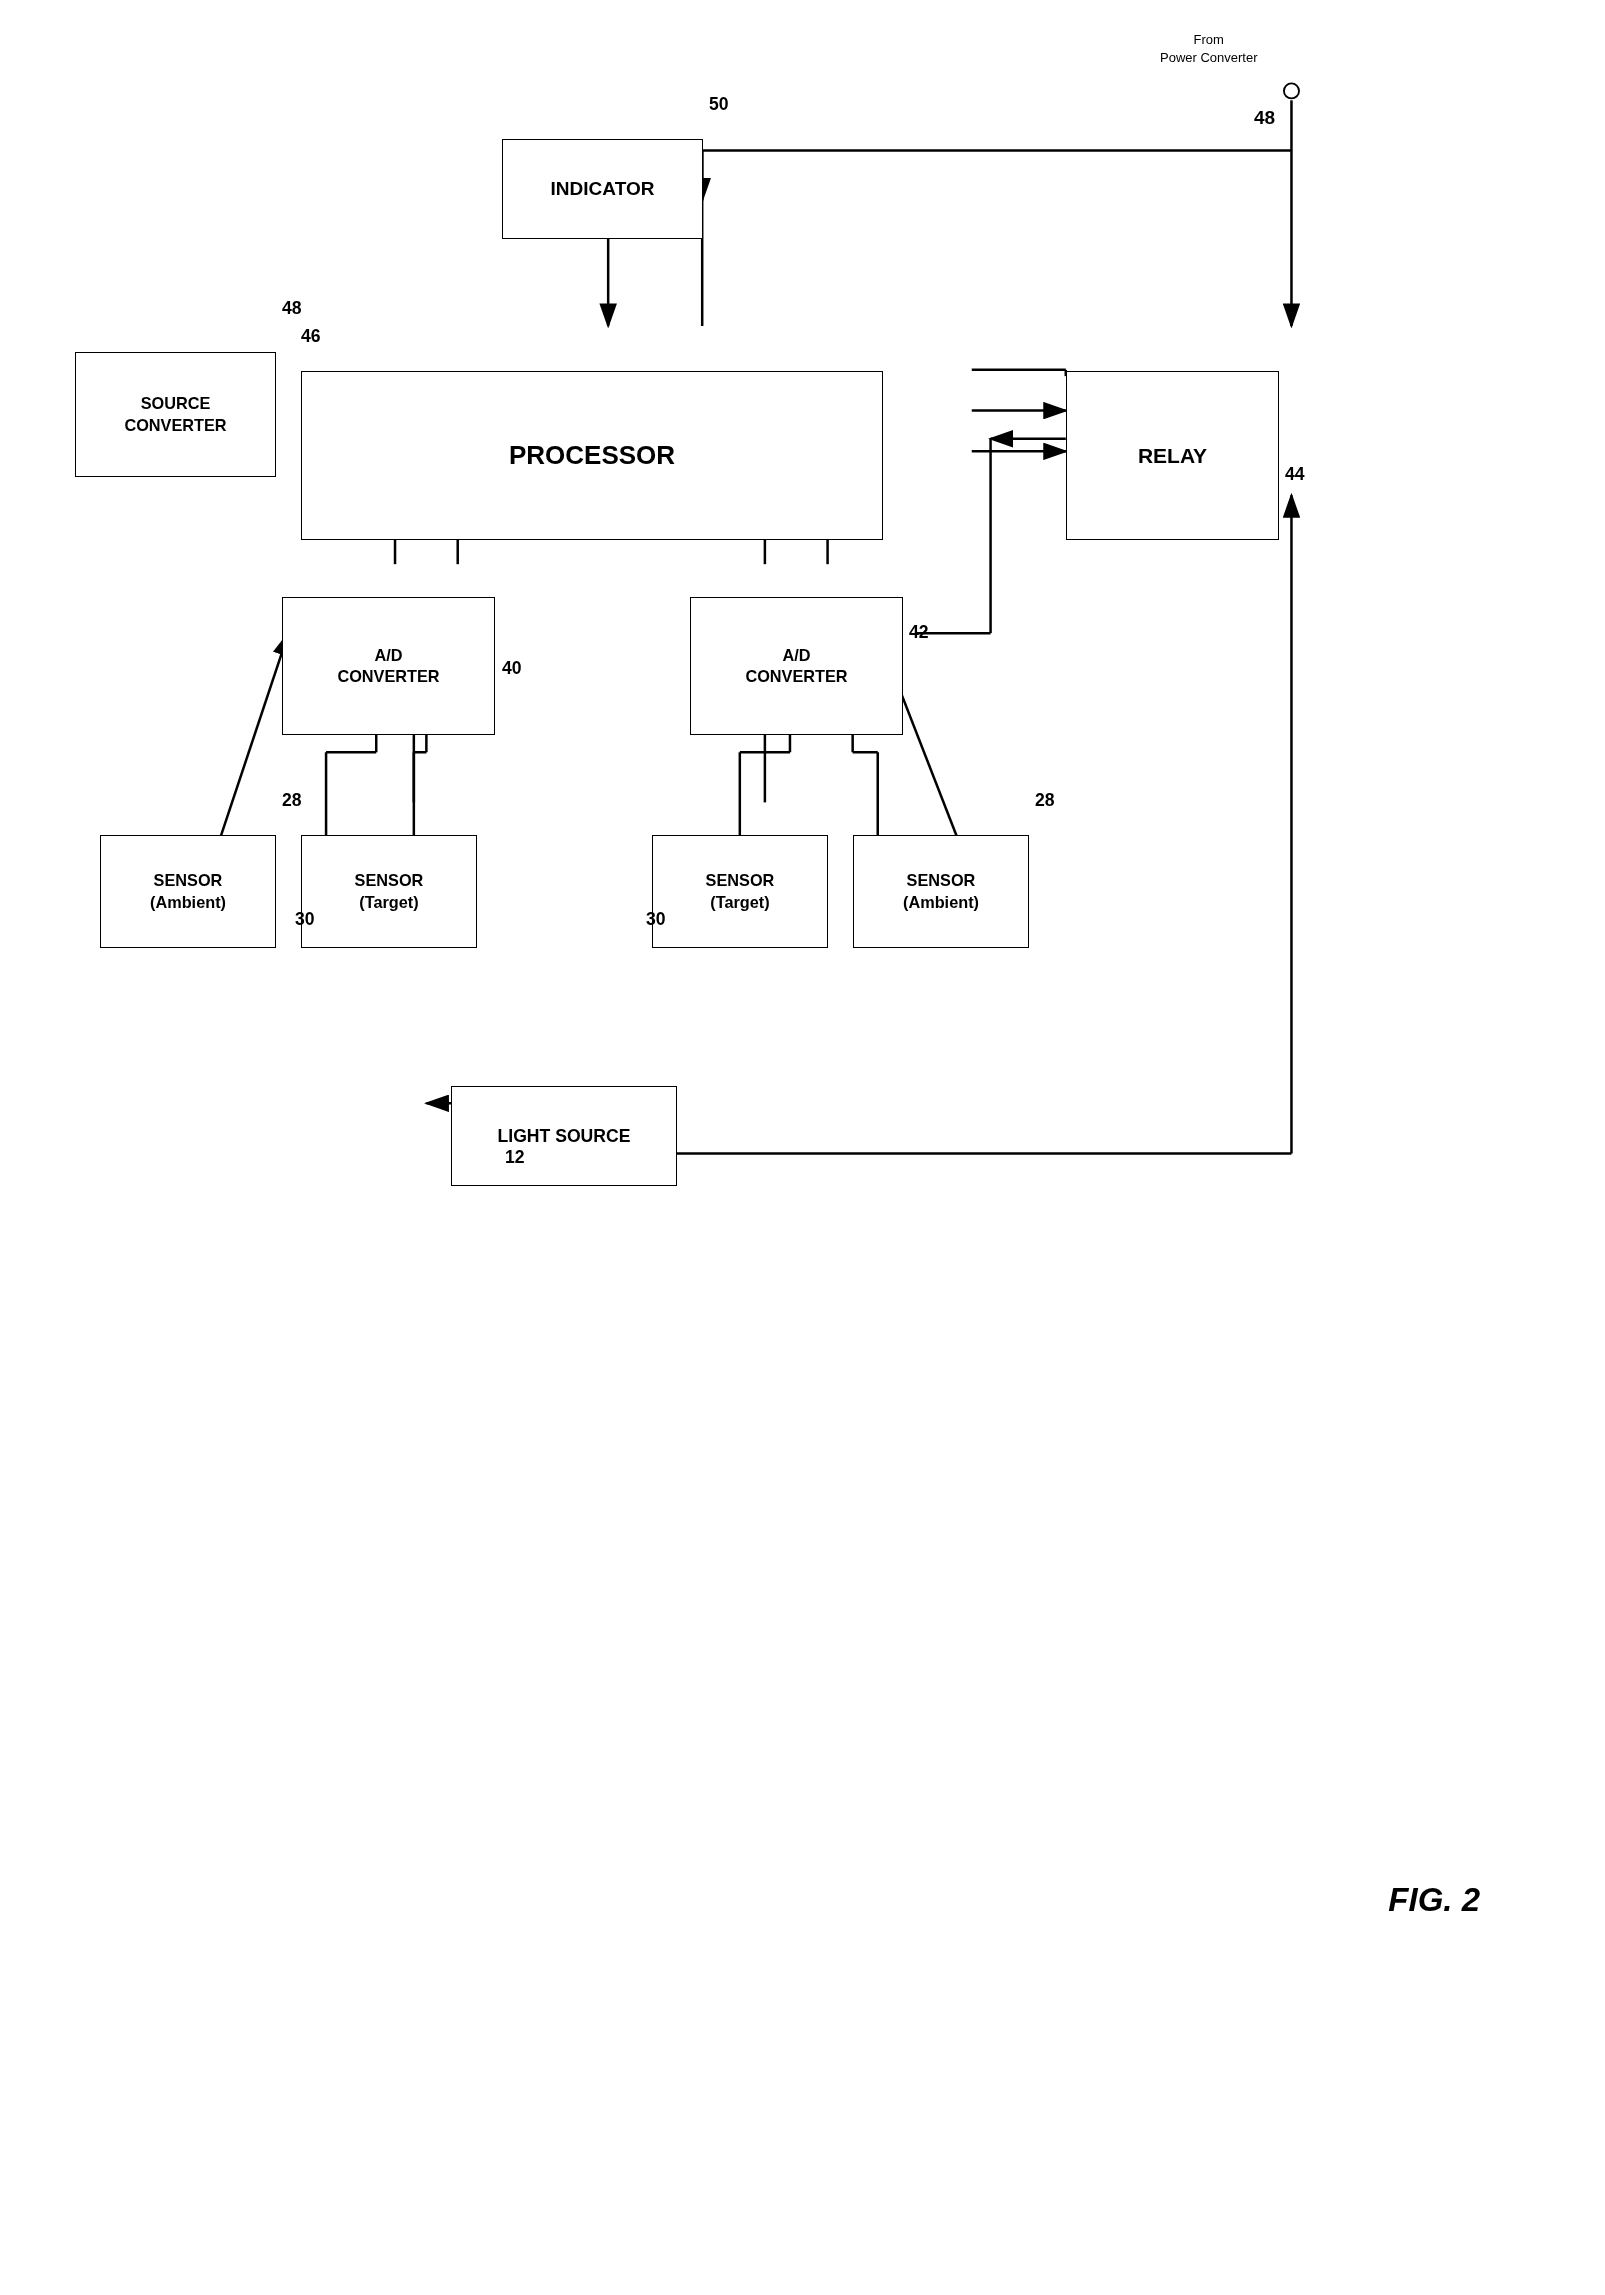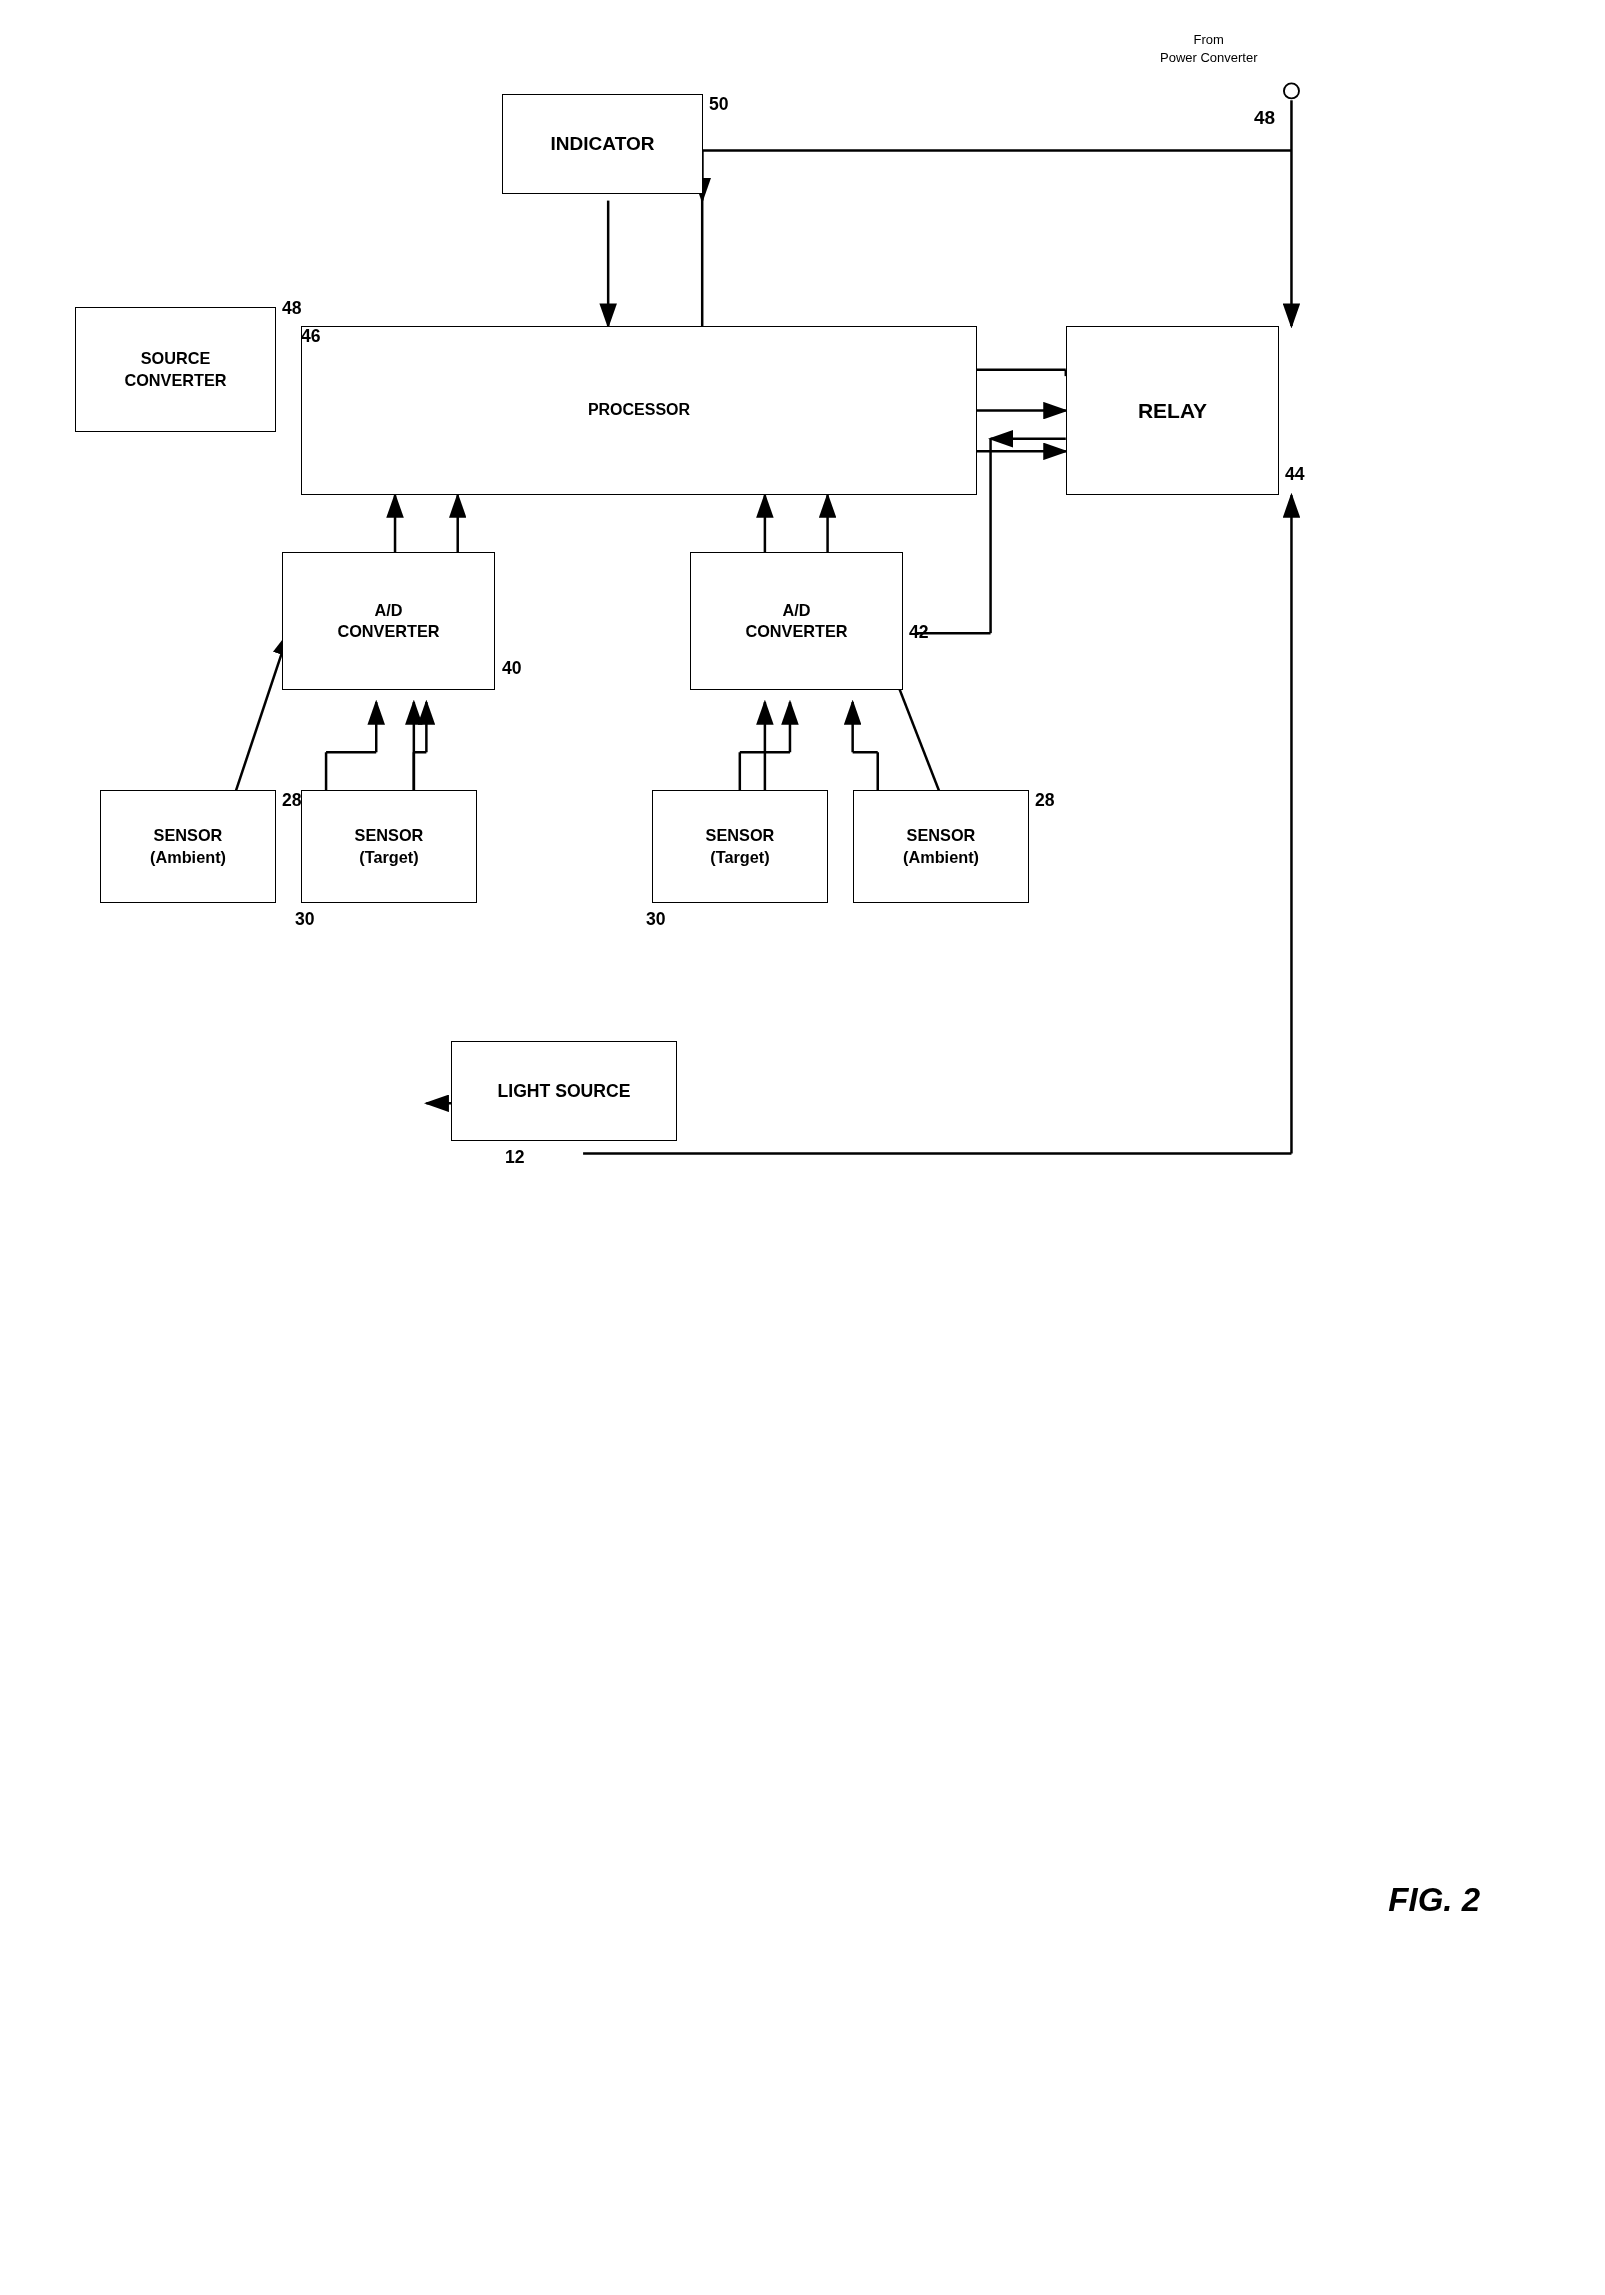--- a/index.html
+++ b/index.html
@@ -22,20 +22,21 @@
       border: 1.9px solid #000;
       background: #fff;
       display: flex;
       flex-direction: column;
       align-items: center;
       justify-content: center;
       text-align: center;
       font-size: 17.6px;
       font-weight: bold;
       line-height: 1.3;
+      margin-top: 45px;
     }
     .label {
       position: absolute;
       font-size: 17.6px;
       font-weight: bold;
       color: #000;
     }
     
     .arrows-svg {
       position: absolute;
@@ -124,21 +125,21 @@
     <line x1="1360" y1="1200" x2="1360" y2="1120" stroke="#000" stroke-width="4" marker-end="url(#arrowhead)"></line>
 
   </svg>
 
   <div class="block" style="left:75px; top:307px; width:201px; height:125px; font-size:16.3px;">
     <span style="white-space:pre-line; text-align:center;">SOURCE
 CONVERTER</span>
   </div>
   <div class="label" style="left:282px; top:298px;">48</div>
 
-  <div class="block" style="left:301px; top:326px; width:676px; height:169px; font-size:16px;text-align:center;">
+  <div class="block" style="left:301px; top:326px; width:582px; height:169px; font-size:26px;text-align:center;">
     <span>PROCESSOR</span>
   </div>
   <div class="label" style="left:301px; top:314px;margin-top:12px;">46</div>
 
   <div class="block" style="left:502px; top:94px; width:201px; height:100px; font-size:19px;">
     <span>INDICATOR</span>
   </div>
   <div class="label" style="left:709px; top:94px;">50</div>
 
   <div class="block" style="left:1066px; top:326px; width:213px; height:169px; font-size:21px;">

